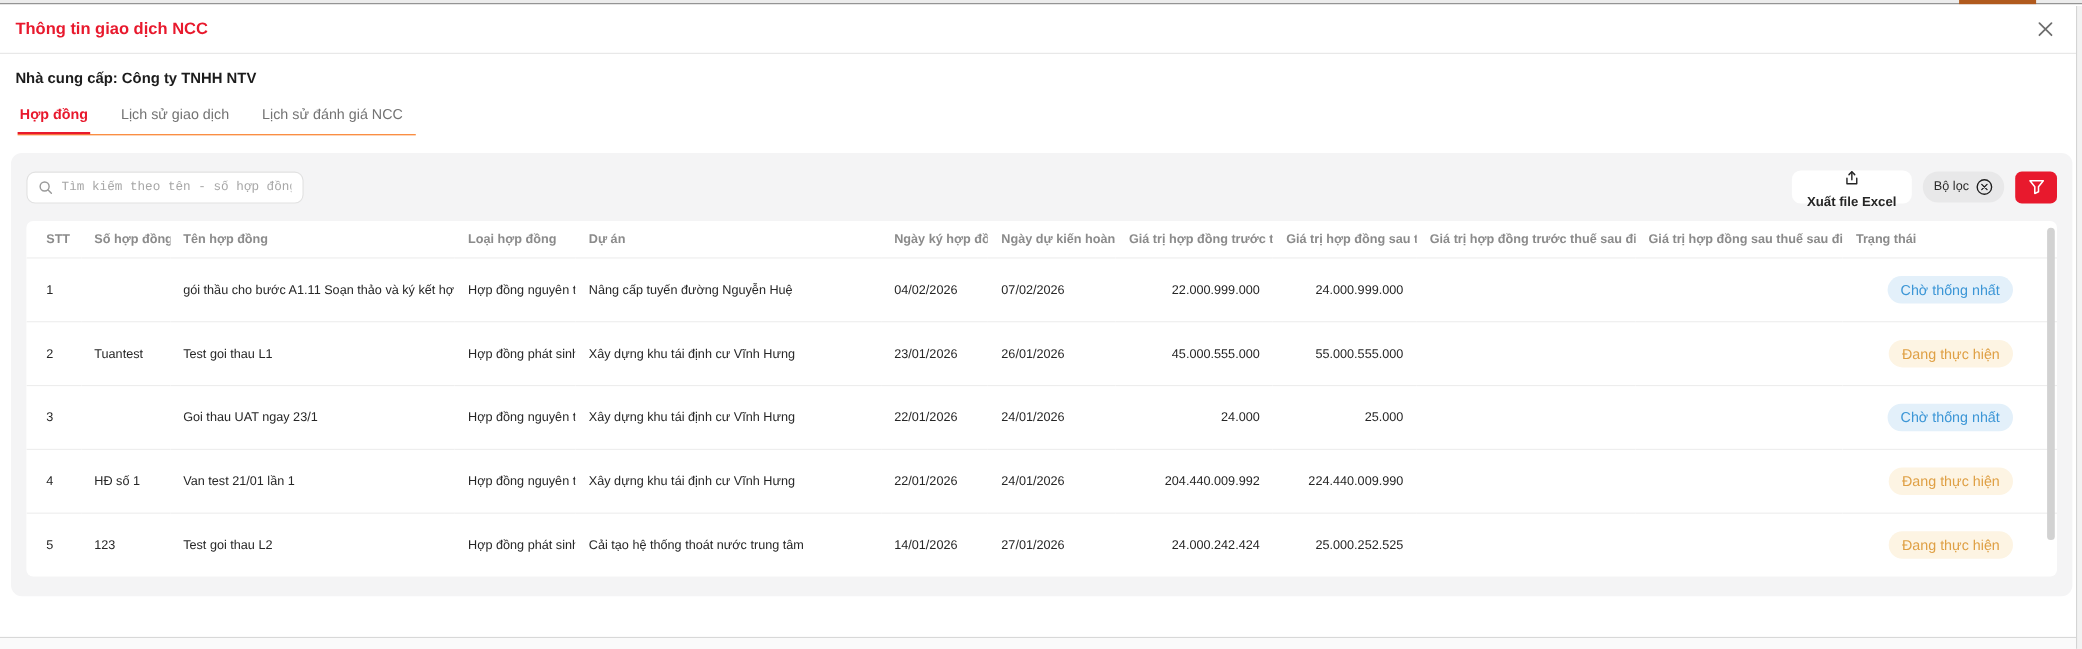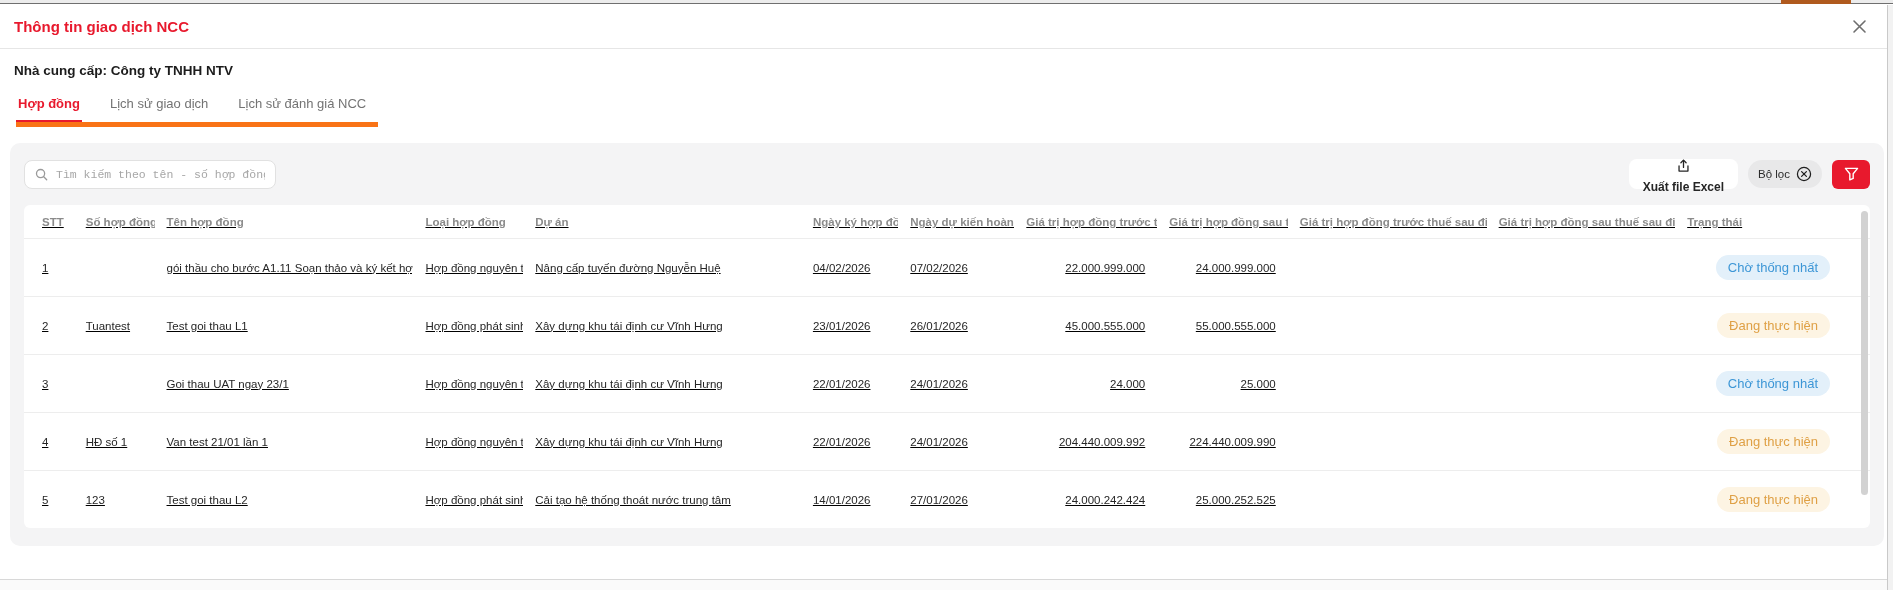--- a/index.html
+++ b/index.html
@@ -11,21 +11,21 @@
 
   .modal { background:#fff; height:576px; border-bottom:1px solid #d8d8d8; position:relative; }
 
   .modal-header { display:flex; align-items:center; justify-content:space-between;
                   padding:13px 16px 12px 14px; border-bottom:1px solid #e6e6e6; }
   .modal-title { color:#e8192d; font-size:15px; font-weight:bold; }
   .close-btn { background:none; border:none; cursor:pointer; padding:2px; margin-right:8px; line-height:0; }
 
   .supplier-line { padding:14px 14px 4px; font-size:13.5px; font-weight:bold; color:#1c1c1c; }
 
-  .tabs { display:inline-flex; gap:26px; margin:8px 0 0 16px; border-bottom:5px solid #f97316; padding-right:10px;text-align:right; }
+  .tabs { display:inline-flex; gap:26px; margin:8px 0 0 16px; border-bottom:1px solid #f97316; padding-right:10px;text-align:right; }
   .tab { font-size:13px; color:#737373; padding:6px 2px 9px; cursor:pointer; border-bottom:2px solid transparent; }
   .tab.active { color:#e8192d; font-weight:bold; border-bottom-color:#e8192d; }
 
   .panel { margin:16px 9px 0 10px; background:#f4f4f5; border-radius:10px; padding:16px 14px 18px; }
 
   .toolbar { display:flex; align-items:center; justify-content:space-between; }
   .search-box { display:flex; align-items:center; gap:8px; width:252px; height:29px;
                 background:#fff; border:1px solid #e1e1e1; border-radius:8px; padding:0 10px; }
   .search-box input { border:none; outline:none; flex:1; font-size:11.5px; color:#333;
                       font-family:Liberation Mono, monospace; background:transparent; }
@@ -33,21 +33,21 @@
   .toolbar-right { display:flex; align-items:center; gap:10px; }
   .export-btn { display:flex; align-items:center; gap:7px; background:#fff; border:none; border-radius:8px;
                 height:30px; padding:0 14px; font-size:12px; font-weight:bold; color:#262626; cursor:pointer;
                 font-family:"Liberation Sans", sans-serif;flex-direction:column; }
   .filter-chip { display:flex; align-items:center; gap:6px; background:#e8e8e9; border:none; border-radius:15px;
                  height:28px; padding:0 10px; font-size:11.5px; color:#2b2b2b; cursor:pointer;
                  font-family:"Liberation Sans", sans-serif;text-align:center; }
   .filter-btn { display:flex; align-items:center; justify-content:center; width:38px; height:29px;
                 background:#e8192d; border:none; border-radius:6px; cursor:pointer; }
 
-  .table-card { position:relative; background:#fff; border-radius:6px; margin-top:16px; overflow:hidden;text-decoration:underline; }
+  .table-card { position:relative; background:#fff; border-radius:6px; margin-top:16px; overflow:hidden; }
   table { width:100%; border-collapse:collapse; table-layout:fixed; }
   th { font-size:11.5px; font-weight:bold; color:#8b8b8b; text-align:left; padding:11px 12px 10px;
        white-space:nowrap; overflow:hidden; }
   td { font-size:11.5px; color:#262626; padding:16px 12px; border-top:1px solid #ededed;
        white-space:nowrap; overflow:hidden; }
   th.num, td.num { text-align:right; }
   th.ctr { text-align:center; }
   th:first-child, td:first-child { padding-left:18px; }
   td.status-cell { text-align:right; padding-right:40px; }
   .badge { display:inline-block; font-size:13px; padding:5px 12px; border-radius:13px; white-space:nowrap; }

